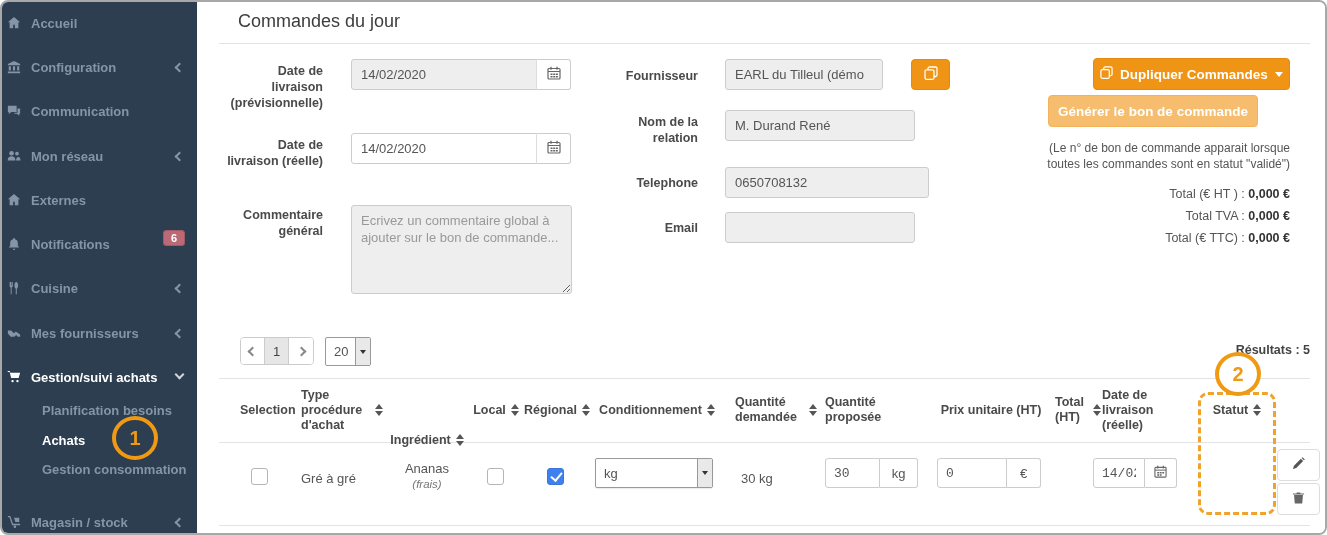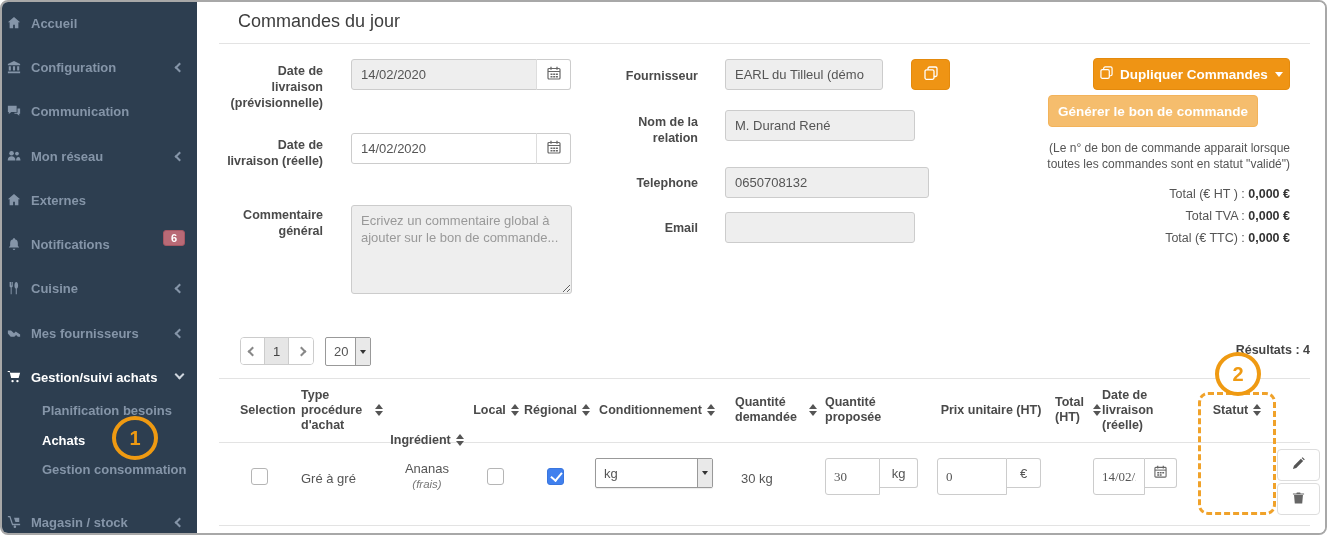--- a/index.html
+++ b/index.html
@@ -74,22 +74,22 @@
   .sort .up { border-bottom:5px solid #555; }
   .sort .dn { border-top:5px solid #555; }
 
   .cell-text { position:absolute; font-size:13px; color:#555; }
   .cb { position:absolute; width:17px; height:17px; border:1px solid #b5b5b5; border-radius:3px; background:#fff; cursor:pointer; }
   .cb.checked { background:#4080ee; border-color:#3a76de; }
   .cb.checked::after { content:""; position:absolute; left:5px; top:1px; width:5px; height:9px;
                        border:solid #fff; border-width:0 2px 2px 0; transform:rotate(40deg); }
   .cselect { position:absolute; height:30px; border:1px solid #999; border-radius:2px; background:#fff; display:flex; cursor:pointer;
              box-shadow:0 1px 1px rgba(0,0,0,0.08); }
-  .tinp { position:absolute; height:37px; border:1px solid #ccc; border-radius:3px 0 0 3px; background:#fff;
-          font-size:13px; color:#555; padding:4px 8px; font-family:Liberation Serif, serif; }
+  .tinp { position:absolute; height:30px; border:1px solid #ccc; border-radius:3px 0 0 3px; background:#fff;
+          font-size:13px; color:#555; padding:4px 8px; font-family:Liberation Mono, monospace; }
   .taddon { position:absolute; height:30px; border:1px solid #ccc; border-left:none; border-radius:0 3px 3px 0;
             background:#fff; display:flex; align-items:center; justify-content:center; font-size:13px; color:#555; }
   .act-btn { position:absolute; width:43px; height:32px; border:1px solid #ddd; border-radius:4px; background:#fff;
              display:flex; align-items:center; justify-content:center; cursor:pointer; }
 
   
   .ann-circle { position:absolute; width:46px; height:44px; border:4px solid #ef9a12; border-radius:50%;
                 display:flex; align-items:center; justify-content:center; color:#ef9a12; font-size:20px; font-weight:700;
                 background:transparent; z-index:30; }
   .ann-dash { position:absolute; left:1196px; top:390px; width:78px; height:123px; border:3px dashed #f0a22a;
@@ -292,21 +292,21 @@
       <div class="pcell">
           <span class="chev left" style="position:static;border-color:#888;transform:rotate(-135deg);"></span>
         </div>
     </div>
     <div class="pselect">
       <span class="val">20</span>
       <span class="arr">
           <span class="tri-dn"></span>
         </span>
     </div>
-    <div class="results">Résultats : 4</div>
+    <div class="results">Résultats : 5</div>
 
     <div class="thead-rule-top"></div>
     <div class="thead-rule-bot"></div>
     <div class="row-rule-bot"></div>
 
     <div class="th" style="left:43px; width:62px;">
       <span>Selection</span>
     </div>
     <div class="th" style="left:104px; width:82px;">
       <span>Type procédure d'achat</span>

